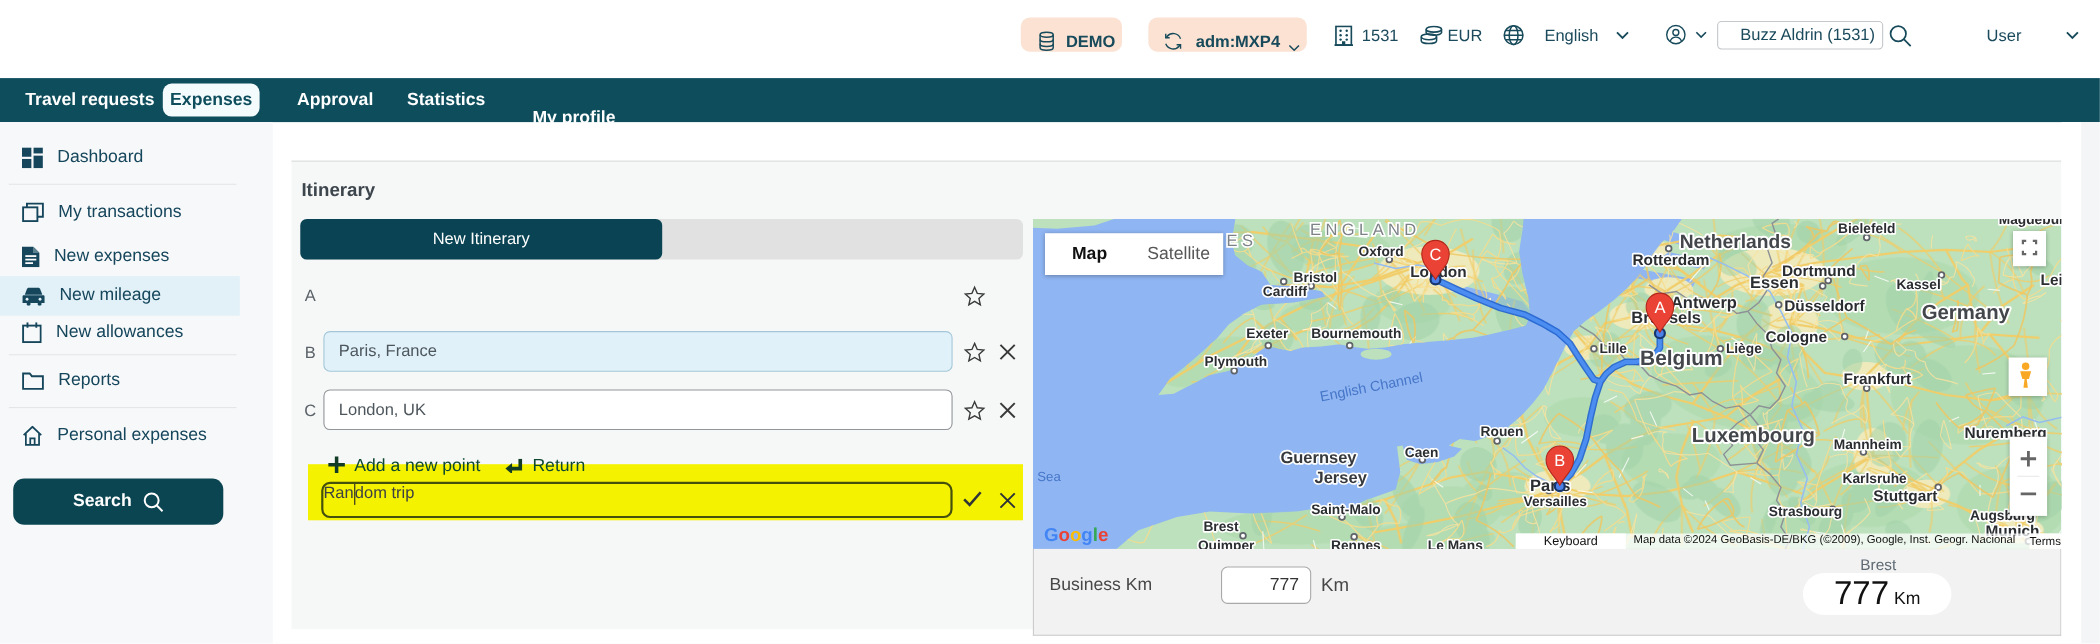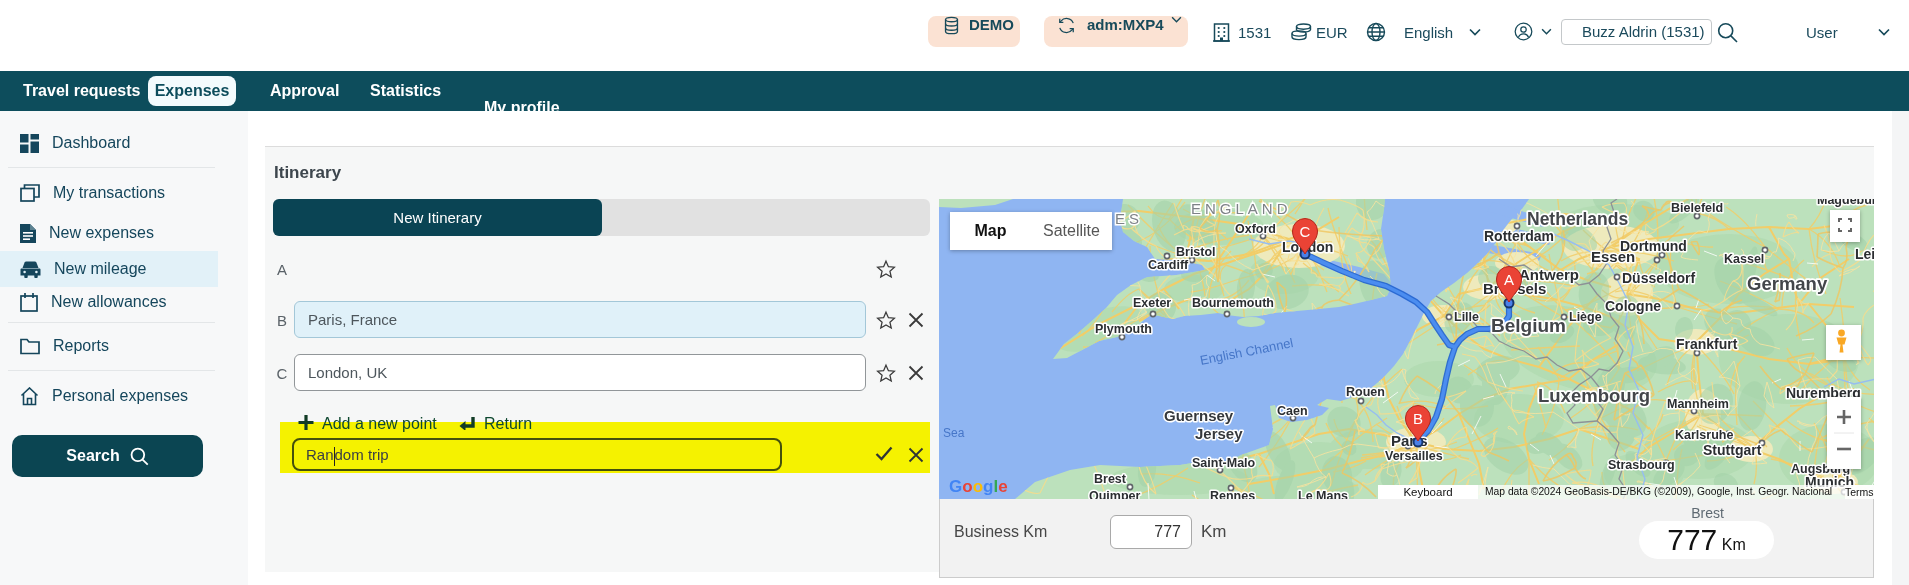--- a/index.html
+++ b/index.html
@@ -2,21 +2,21 @@
 <html><head>
 <meta charset="utf-8">
 <style>
 * { margin:0; padding:0; box-sizing:border-box; }
 html,body { width:1909px; height:585px; overflow:hidden; background:#fff;
   font-family:"Liberation Sans", sans-serif; }
 .abs { position:absolute; }
 #page { position:relative; width:1909px; height:585px; }
 
 .chip { position:absolute; top:16px; height:31px; background:#fbe2d3; border-radius:8px;
-  display:flex; align-items:flex-start; color:#174a5a; font-weight:bold; font-size:15px; }
+  display:flex; align-items:flex-end; color:#174a5a; font-weight:bold; font-size:15px; }
 .hicon { stroke:#174a5a; fill:none; stroke-width:1.6; }
 .htext { position:absolute; color:#1b4a5c; font-size:15px; top:24px; }
 
 #nav { position:absolute; left:0; top:71px; width:1909px; height:40px; background:#0d4d5c; }
 .navitem { position:absolute; top:0; height:40px; line-height:40px; color:#fff; font-size:16px; font-weight:bold; }
 #navpill { position:absolute; left:148px; top:5px; width:88px; height:30px; background:#f3fbfd;
   border-radius:8px; color:#0d4d5c; text-align:center; line-height:30px; font-size:16px; font-weight:bold; }
 
 #side { position:absolute; left:0; top:111px; width:248px; height:474px; background:#f7f8f9; }
 .sitem { position:absolute; left:0; width:100%; height:36px; display:flex; align-items:center; color:#15465c; font-size:16px; }
@@ -32,22 +32,22 @@
   color:#fff; font-size:15px; text-align:center; line-height:37px; }
 #tabR { position:absolute; left:329px; top:0; width:328px; height:37px; color:#3f3f3f; font-size:15px; text-align:center; line-height:37px; }
 .rowlab { position:absolute; left:274px; width:16px; text-align:center; color:#5a6268; font-size:15px; }
 .pt-input { position:absolute; left:294px; width:572px; height:37px; border-radius:6px; font-size:15px; color:#4d565c;
   display:flex; align-items:center; padding-left:13px; }
 .fillblue { background:#e0f1f9; border:1px solid #a3c7d8; }
 .fillwhite { background:#fff; border:1px solid #919699; }
 .star { position:absolute; left:876px; width:20px; height:20px; }
 .xico { position:absolute; left:907px; width:18px; height:18px; }
 #ylw { position:absolute; left:280px; top:422px; width:650px; height:51px; background:#f5f200; }
-#ylwin { position:absolute; left:292px; top:438px; width:490px; height:33px; border:2px solid #44500c; border-radius:8px;
-  font-size:15px; color:#3c4043; display:flex; align-items:center; padding-left:12px; }
+#ylwin { position:absolute; left:292px; top:438px; width:574px; height:33px; border:2px solid #44500c; border-radius:8px;
+  font-size:15px; color:#3c4043; display:flex; }
 .links { position:absolute; top:415px; color:#0e482f; font-size:16px; }
 
 #bpanel { position:absolute; left:939px; top:499px; width:935px; height:79px; background:#f2f2f2;
   border:1px solid #ccc; border-top:none; }
 #bkm { position:absolute; left:954px; top:523px; font-size:16px; color:#474747; }
 #bin { position:absolute; left:1110px; top:515px; width:82px; height:34px; background:#fff; border:1px solid #a9a9a9;
   border-radius:6px; font-size:16px; color:#333; text-align:right; line-height:32px; padding-right:10px; }
 #bkm2 { position:absolute; left:1201px; top:522px; font-size:17px; color:#474747; }
 #btot { position:absolute; left:1660px; top:505px; width:95px; text-align:center; font-size:14px; color:#5f6a73; }
 #bpill { position:absolute; left:1639px; top:521px; width:135px; height:38px; background:#fff; border-radius:19px;

